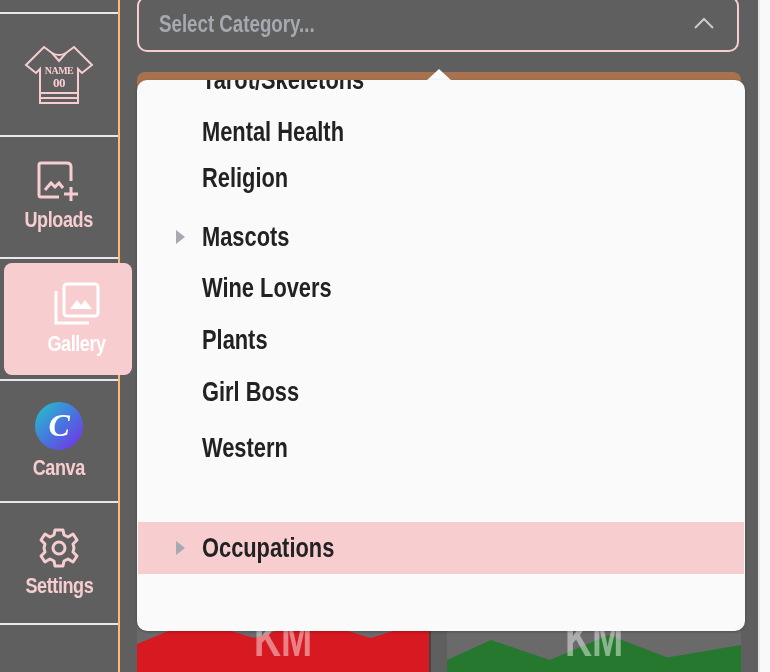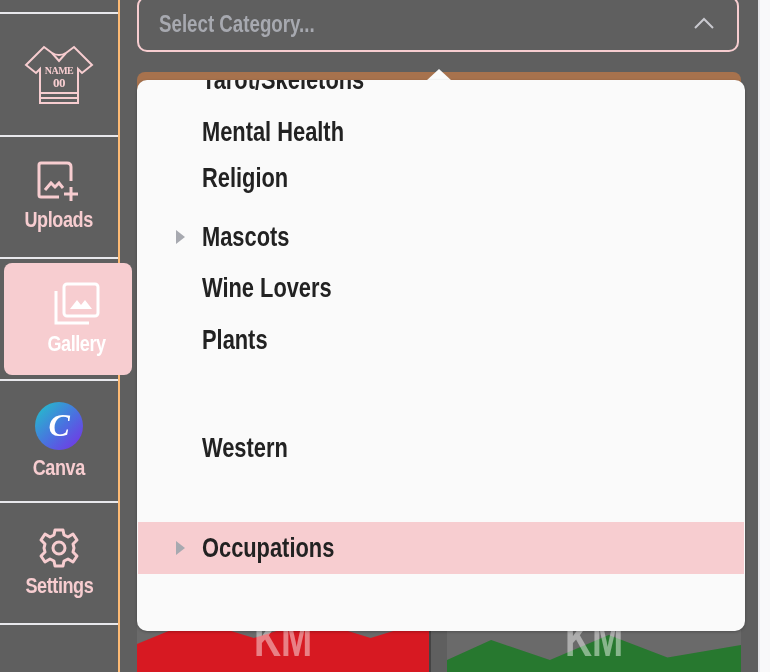--- a/index.html
+++ b/index.html
@@ -184,20 +184,23 @@
   <div class="opt" style="top:131px">
       <span class="arrow"></span>
       <span class="txt">Mascots</span>
     </div>
   <div class="opt" style="top:182px">
       <span class="txt">Wine Lovers</span>
     </div>
   <div class="opt" style="top:234px">
       <span class="txt">Plants</span>
     </div>
+  <div class="opt" style="top:286px">
+      <span class="txt">Girl Boss</span>
+    </div>
   <div class="opt" style="top:342px">
       <span class="txt">Western</span>
     </div>
   <div class="opt hl" style="top:442px">
       <span class="arrow"></span>
       <span class="txt">Occupations</span>
     </div>
 </div>
 
 </body></html>

